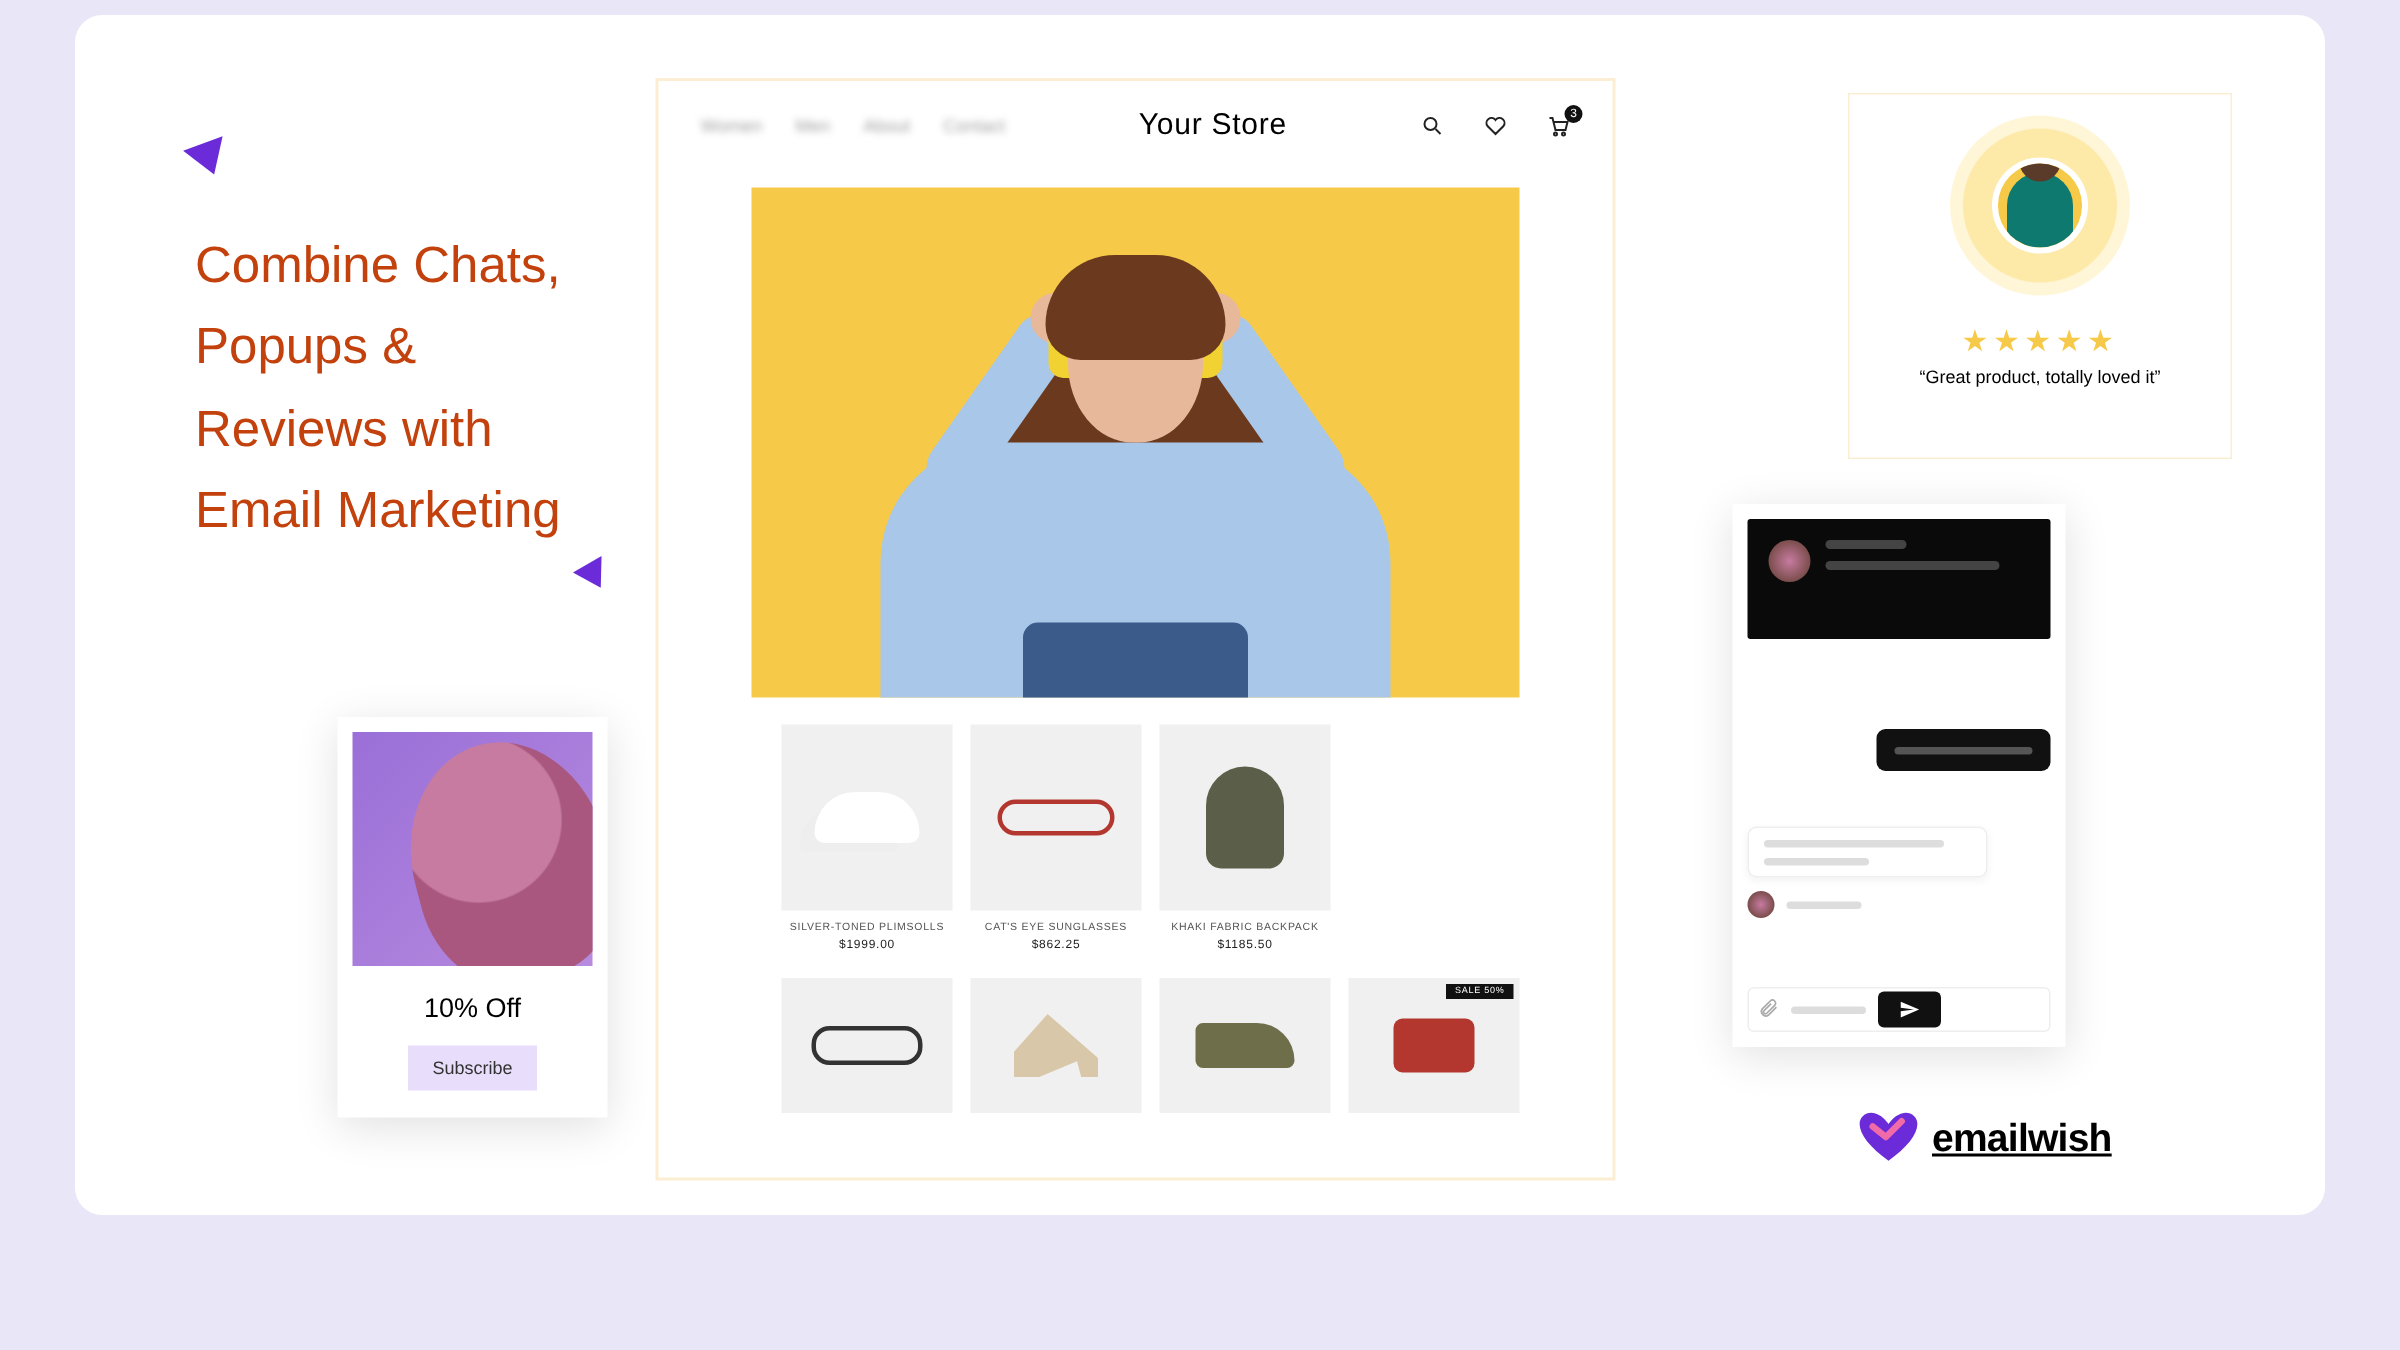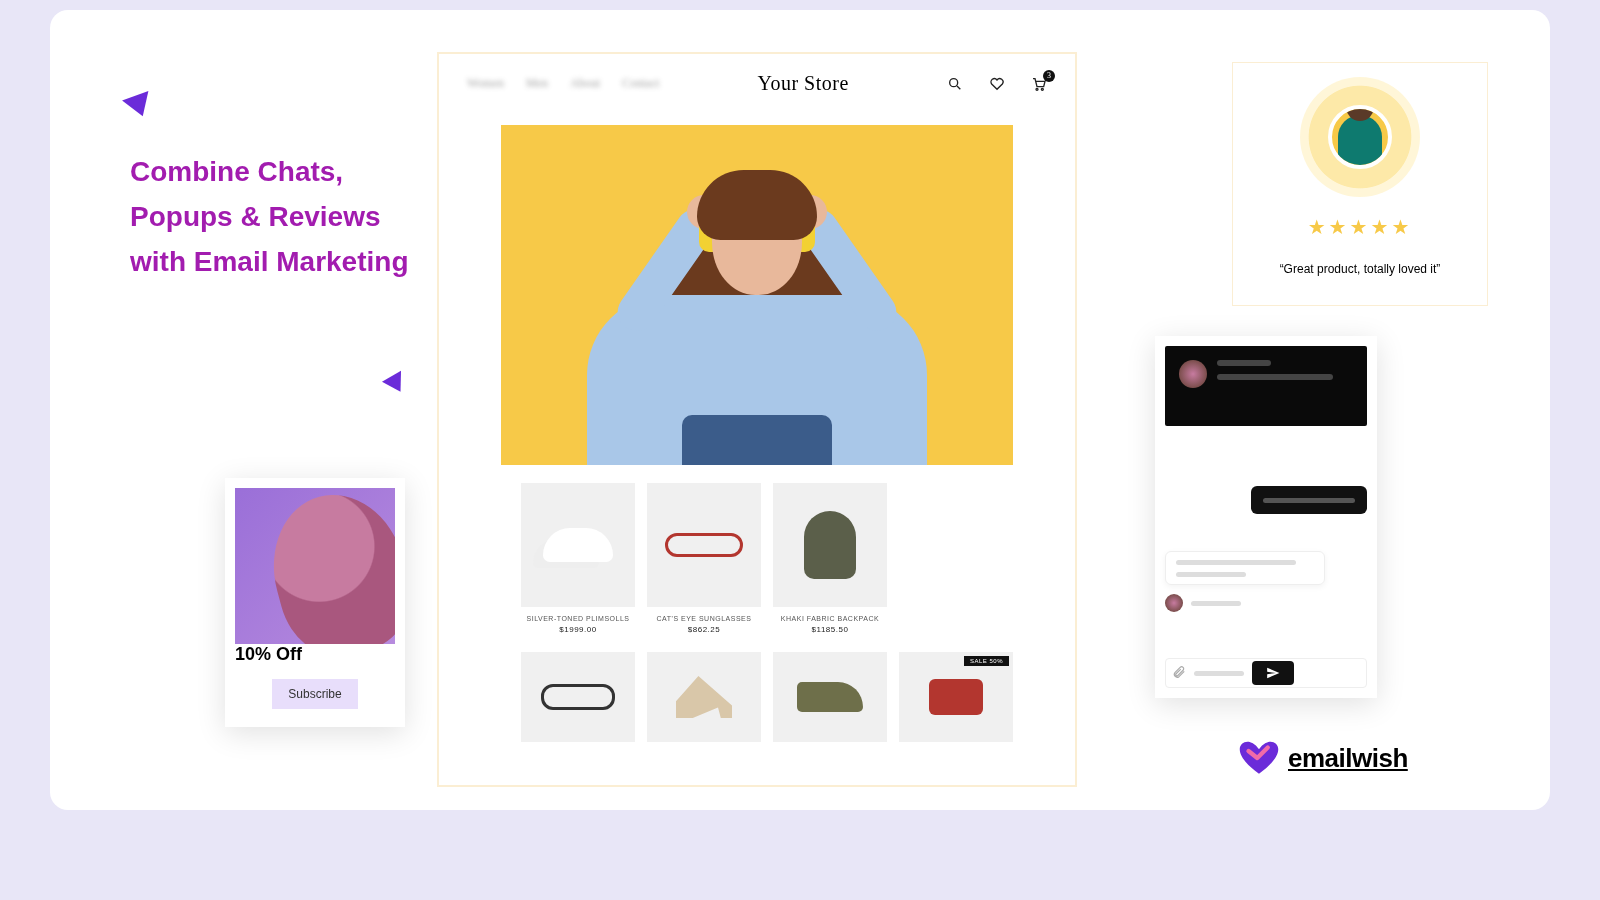--- a/index.html
+++ b/index.html
@@ -27,24 +27,24 @@
     width: 0; height: 0;
   }
   .tri.a { left: 75px; top: 85px; border-left: 14px solid transparent; border-right: 14px solid transparent; border-top: 22px solid #6B2BD9; transform: rotate(-20deg); }
   .tri.b { left: 335px; top: 365px; border-left: 11px solid transparent; border-right: 11px solid transparent; border-top: 18px solid #6B2BD9; transform: rotate(-30deg); }
 
   .headline {
     position: absolute;
     left: 80px;
     top: 140px;
     width: 280px;
-    font-size: 28px;
-    font-weight: 700;
+    font-size: 34px;
+    font-weight: 400;
     line-height: 1.6;
-    color: #a21caf;
+    color: #c2410c;
   }
 
   
   .popup-card {
     position: absolute;
     left: 175px;
     top: 468px;
     width: 180px;
     background: #fff;
     box-shadow: 0 6px 28px rgba(0,0,0,0.12);
@@ -59,21 +59,21 @@
   }
   .popup-img::after{
     content:"";
     position:absolute;
     right:-10px; bottom:-10px;
     width:130px; height:160px;
     background: radial-gradient(circle at 40% 30%, #C77BA0 0 40%, #A9577E 41% 100%);
     border-radius:50% 50% 40% 40%;
     transform:rotate(-15deg);
   }
-  .popup-title { text-align:left; font-weight:700; font-size:18px; }
+  .popup-title { text-align:center; font-weight:400; font-size:18px; margin-top:18px; }
   .popup-btn {
     display:block;
     margin: 14px auto 0 auto;
     background:#E8DEFB;
     border:none;
     padding:8px 16px;
     font-size:12px;
     color:#333;
     cursor:pointer;
   }
@@ -85,21 +85,20 @@
     top: 42px;
     width: 640px;
     height: 735px;
     background:#fff;
     border:2px solid #FBEED3;
   }
   .store-nav {
     display:flex;
     align-items:center;
     padding: 18px 28px 6px 28px;
-    font-family: Liberation Serif, serif;
   }
   .blur-nav { display:flex; gap:22px; filter: blur(2.5px); opacity:0.5; font-size:12px; color:#444;}
   .store-title { flex:1; text-align:center; font-size:20px; font-weight:500; letter-spacing:0.5px; }
   .store-icons { display:flex; gap:26px; align-items:center; }
   .sicon { width:16px; height:16px; position:relative; }
   .cart-badge{
     position:absolute; top:-6px; right:-8px; width:12px;height:12px;
     background:#111; border-radius:50%;
     color:#fff; font-size:8px; display:flex; align-items:center; justify-content:center;
   }
@@ -226,21 +225,21 @@
     width:44px;height:50px;
     background:#0E7A6F;
     border-radius:22px 22px 0 0;
     position:relative;
   }
   .avatar-person::before{
     content:""; position:absolute; top:-22px; left:50%; transform:translateX(-50%);
     width:28px;height:28px;background:#5A3A28;border-radius:50%;
   }
   .stars{ margin-top:18px; color:#F7C948; font-size:20px; letter-spacing:3px;}
-  .review-text{ margin-top:23px; font-size:12px;}
+  .review-text{ margin-top:4px; font-size:12px;}
 
   
   .chat-card{
     position:absolute;
     left:1105px;
     top:326px;
     width:222px;
     height:362px;
     background:#fff;
     box-shadow:0 6px 28px rgba(0,0,0,0.12);

